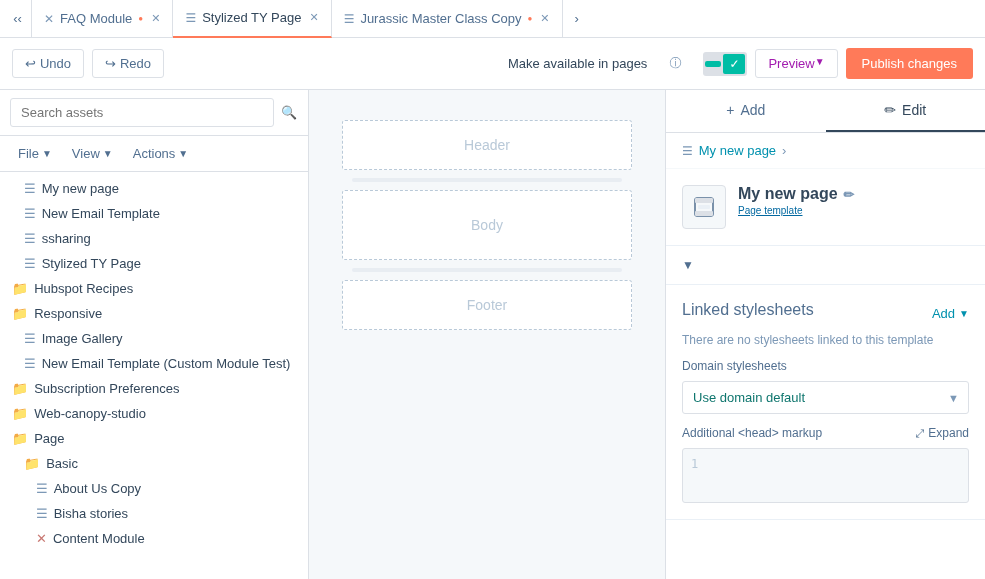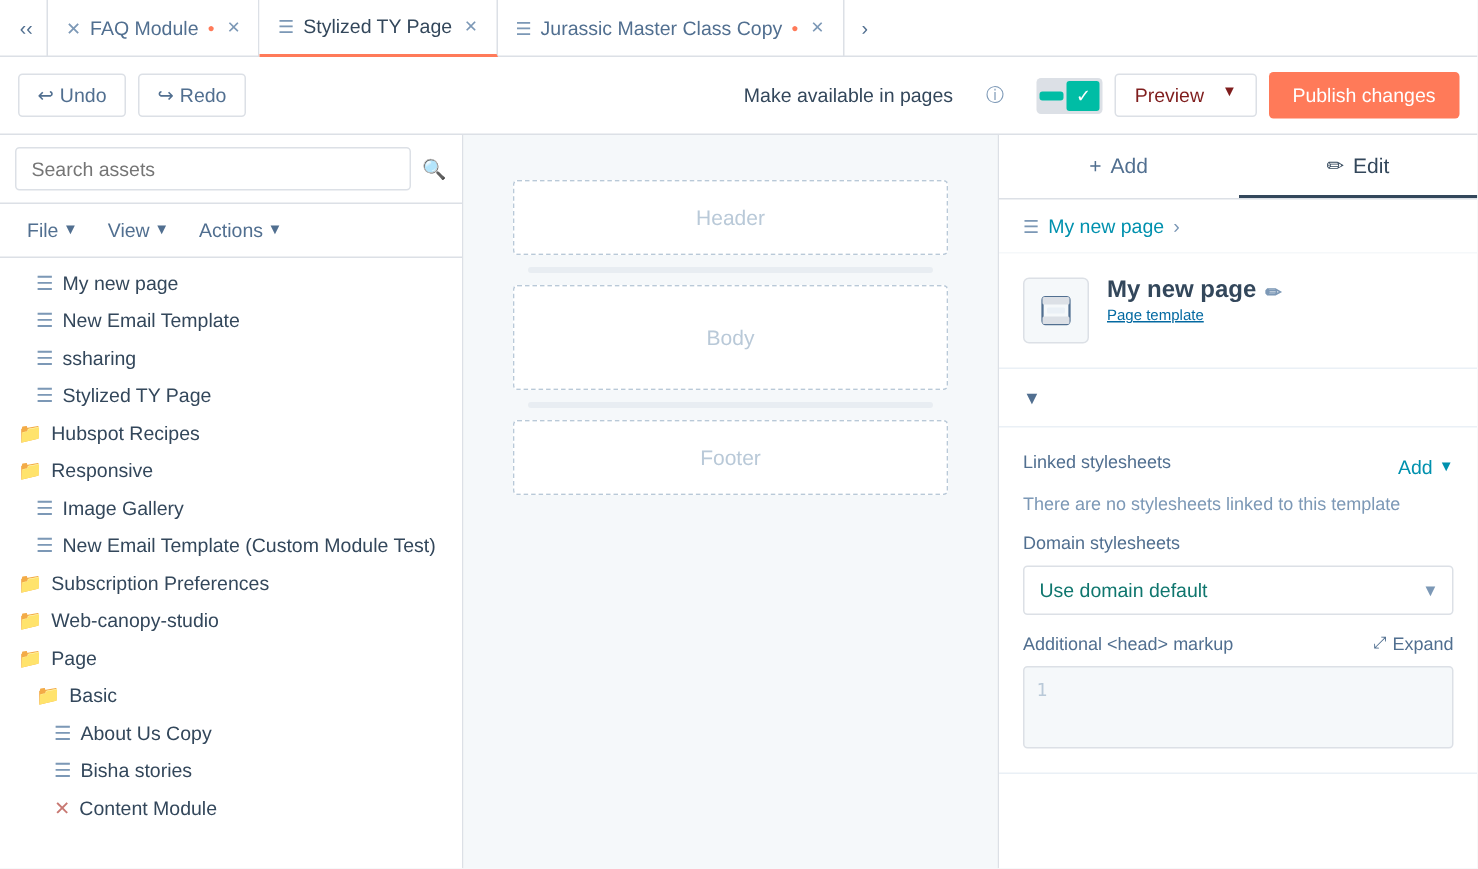--- a/index.html
+++ b/index.html
@@ -16,21 +16,21 @@
     .tab-more { width: 28px; height: 38px; display: flex; align-items: center; justify-content: center; cursor: pointer; color: #516f90; }
 
     
     .toolbar { display: flex; align-items: center; background: #fff; border-bottom: 1px solid #dce0e6; height: 52px; padding: 0 12px; flex-shrink: 0; gap: 8px; }
     .toolbar-btn { display: flex; align-items: center; gap: 4px; padding: 6px 12px; border: 1px solid #dce0e6; border-radius: 3px; background: #fff; cursor: pointer; color: #516f90; font-size: 13px; }
     .toolbar-spacer { flex: 1; }
     .make-available { display: flex; align-items: center; gap: 22px; font-size: 13px; color: #33475b; }
     .toggle-wrapper { display: flex; align-items: center; gap: 2px; background: #dce0e6; border-radius: 3px; padding: 2px; }
     .toggle-on { background: #00bda5; color: #fff; border-radius: 2px; padding: 3px 8px; font-size: 12px; cursor: pointer; }
     .toggle-check { background: #00bda5; color: #fff; border-radius: 2px; padding: 3px 6px; font-size: 12px; cursor: pointer; }
-    .preview-btn { display: flex; align-items: flex-start; gap: 12px; padding: 6px 12px; border: 1px solid #dce0e6; border-radius: 3px; background: #fff; cursor: pointer; color: #7f1d1d; font-size: 13px; }
+    .preview-btn { display: flex; align-items: flex-start; gap: 0; padding: 6px 12px; border: 1px solid #dce0e6; border-radius: 3px; background: #fff; cursor: pointer; color: #a21caf; font-size: 13px; }
     .publish-btn { padding: 8px 16px; background: #ff7a59; border: none; border-radius: 3px; color: #fff; font-size: 13px; cursor: pointer; font-weight: 500; }
 
     
     .main { display: flex; flex: 1; overflow: hidden; }
 
     
     .sidebar { width: 309px; background: #fff; border-right: 1px solid #dce0e6; display: flex; flex-direction: column; flex-shrink: 0; overflow: hidden; justify-content: flex-end; }
     .search-bar { display: flex; align-items: center; padding: 8px 10px; border-bottom: 1px solid #dce0e6; gap: 8px; }
     .search-input { flex: 1; border: 1px solid #dce0e6; border-radius: 3px; padding: 6px 10px; font-size: 13px; color: #33475b; outline: none; }
     .search-icon { color: #7c98b6; cursor: pointer; }
@@ -66,21 +66,21 @@
     .page-info { display: flex; align-items: flex-start; gap: 12px; padding: 16px; border-bottom: 1px solid #eaf0f6; }
     .page-icon { width: 44px; height: 44px; background: #f5f8fa; border-radius: 4px; display: flex; align-items: center; justify-content: center; color: #516f90; font-size: 20px; flex-shrink: 0; border: 1px solid #dce0e6; }
     .page-details { flex: 1; }
     .page-name { font-size: 16px; font-weight: 600; color: #33475b; display: flex; align-items: center; gap: 6px; }
     .edit-icon { color: #7c98b6; font-size: 13px; cursor: pointer; }
     .page-template-label { font-size: 10px; color: #0369a1; margin-top: 2px; text-decoration: underline; }
     .section-header { display: flex; align-items: center; gap: 8px; padding: 12px 16px; background: #fff; border-bottom: 1px solid #eaf0f6; cursor: pointer; }
     .section-chevron { color: #516f90; font-size: 12px; }
     .section-title { font-size: 14px; font-weight: 500; color: #33475b; }
     .panel-section { padding: 16px; border-bottom: 1px solid #eaf0f6; }
-    .field-label { font-size: 12px; color: #516f90; margin-bottom: 6px; font-weight: 500; }
+    .field-label { font-size: 16px; color: #516f90; margin-bottom: 6px; font-weight: 500; }
     .field-row { display: flex; justify-content: space-between; align-items: center; margin-bottom: 8px; }
     .add-link { color: #0091ae; font-size: 13px; cursor: pointer; display: flex; align-items: center; gap: 4px; }
     .no-stylesheets { font-size: 12px; color: #7c98b6; margin-top: 4px; }
     .domain-label { font-size: 12px; color: #516f90; margin-bottom: 8px; font-weight: 500; margin-top: 12px; }
     .select-wrapper { position: relative; }
     .domain-select { width: 100%; padding: 8px 32px 8px 10px; border: 1px solid #dce0e6; border-radius: 3px; font-size: 13px; color: #0f766e; background: #fff; appearance: none; cursor: pointer; outline: none; }
     .select-arrow { position: absolute; right: 10px; top: 50%; transform: translateY(-50%); color: #7c98b6; pointer-events: none; font-size: 11px; }
     .markup-header { display: flex; justify-content: space-between; align-items: center; margin-bottom: 8px; margin-top: 12px; }
     .markup-label { font-size: 12px; color: #516f90; font-weight: 500; }
     .expand-link { color: #516f90; font-size: 12px; cursor: pointer; display: flex; align-items: center; gap: 4px; }

